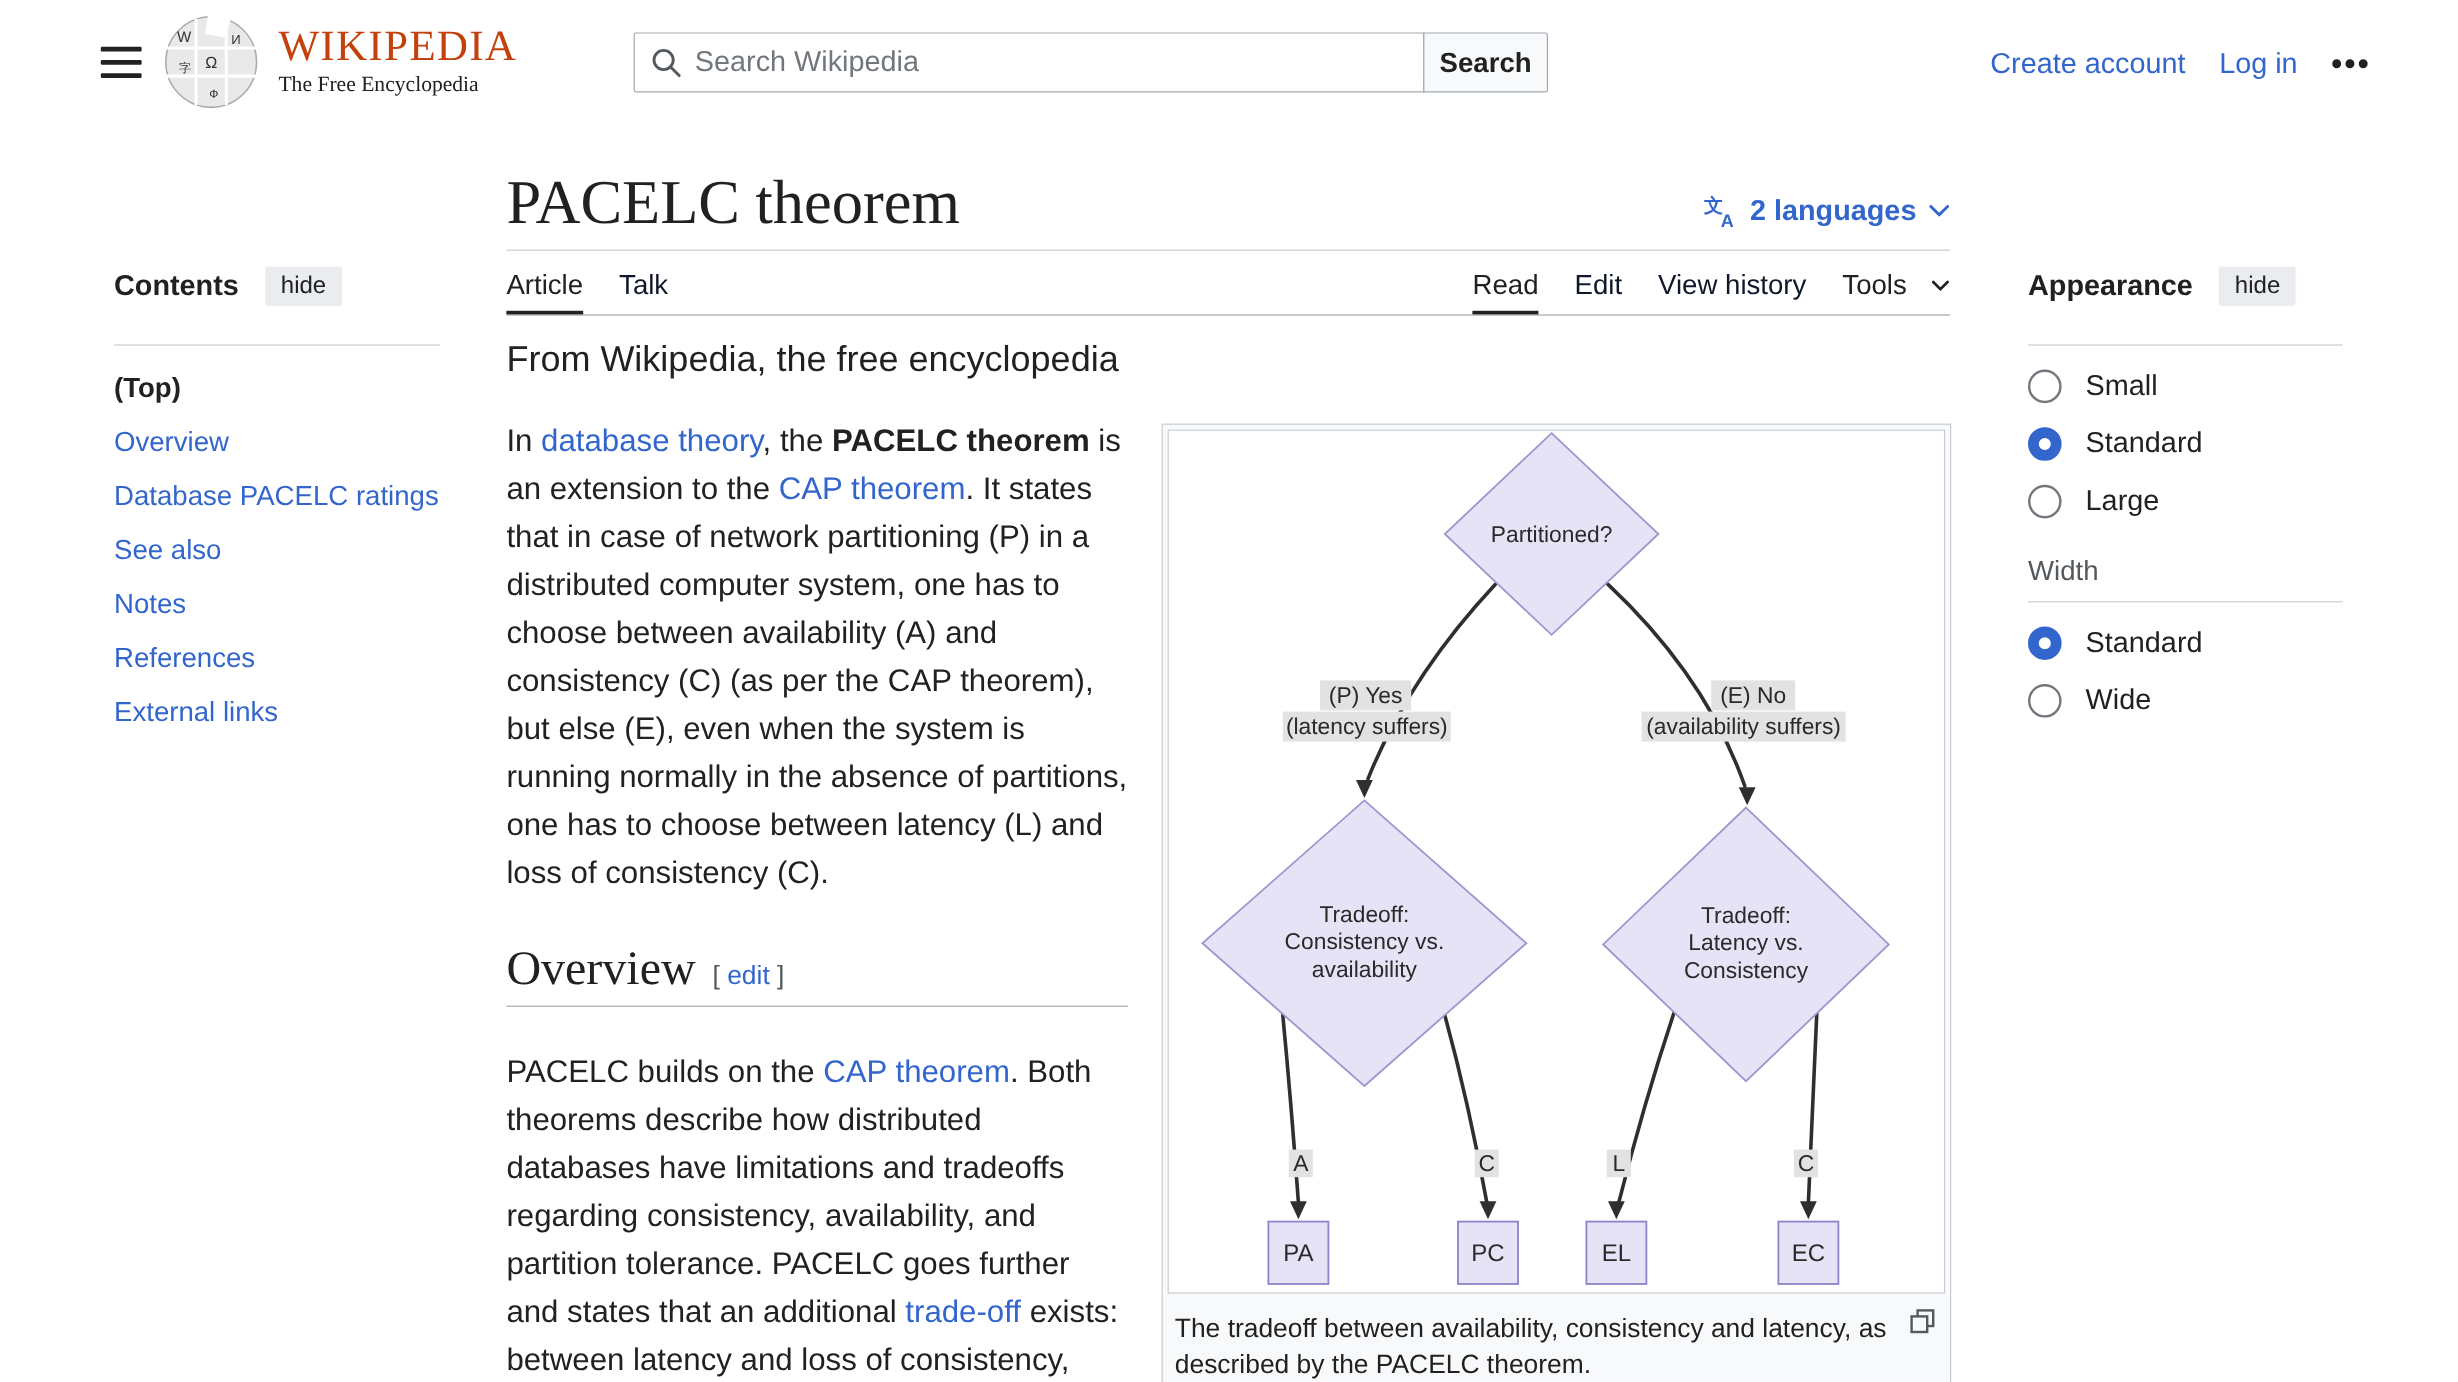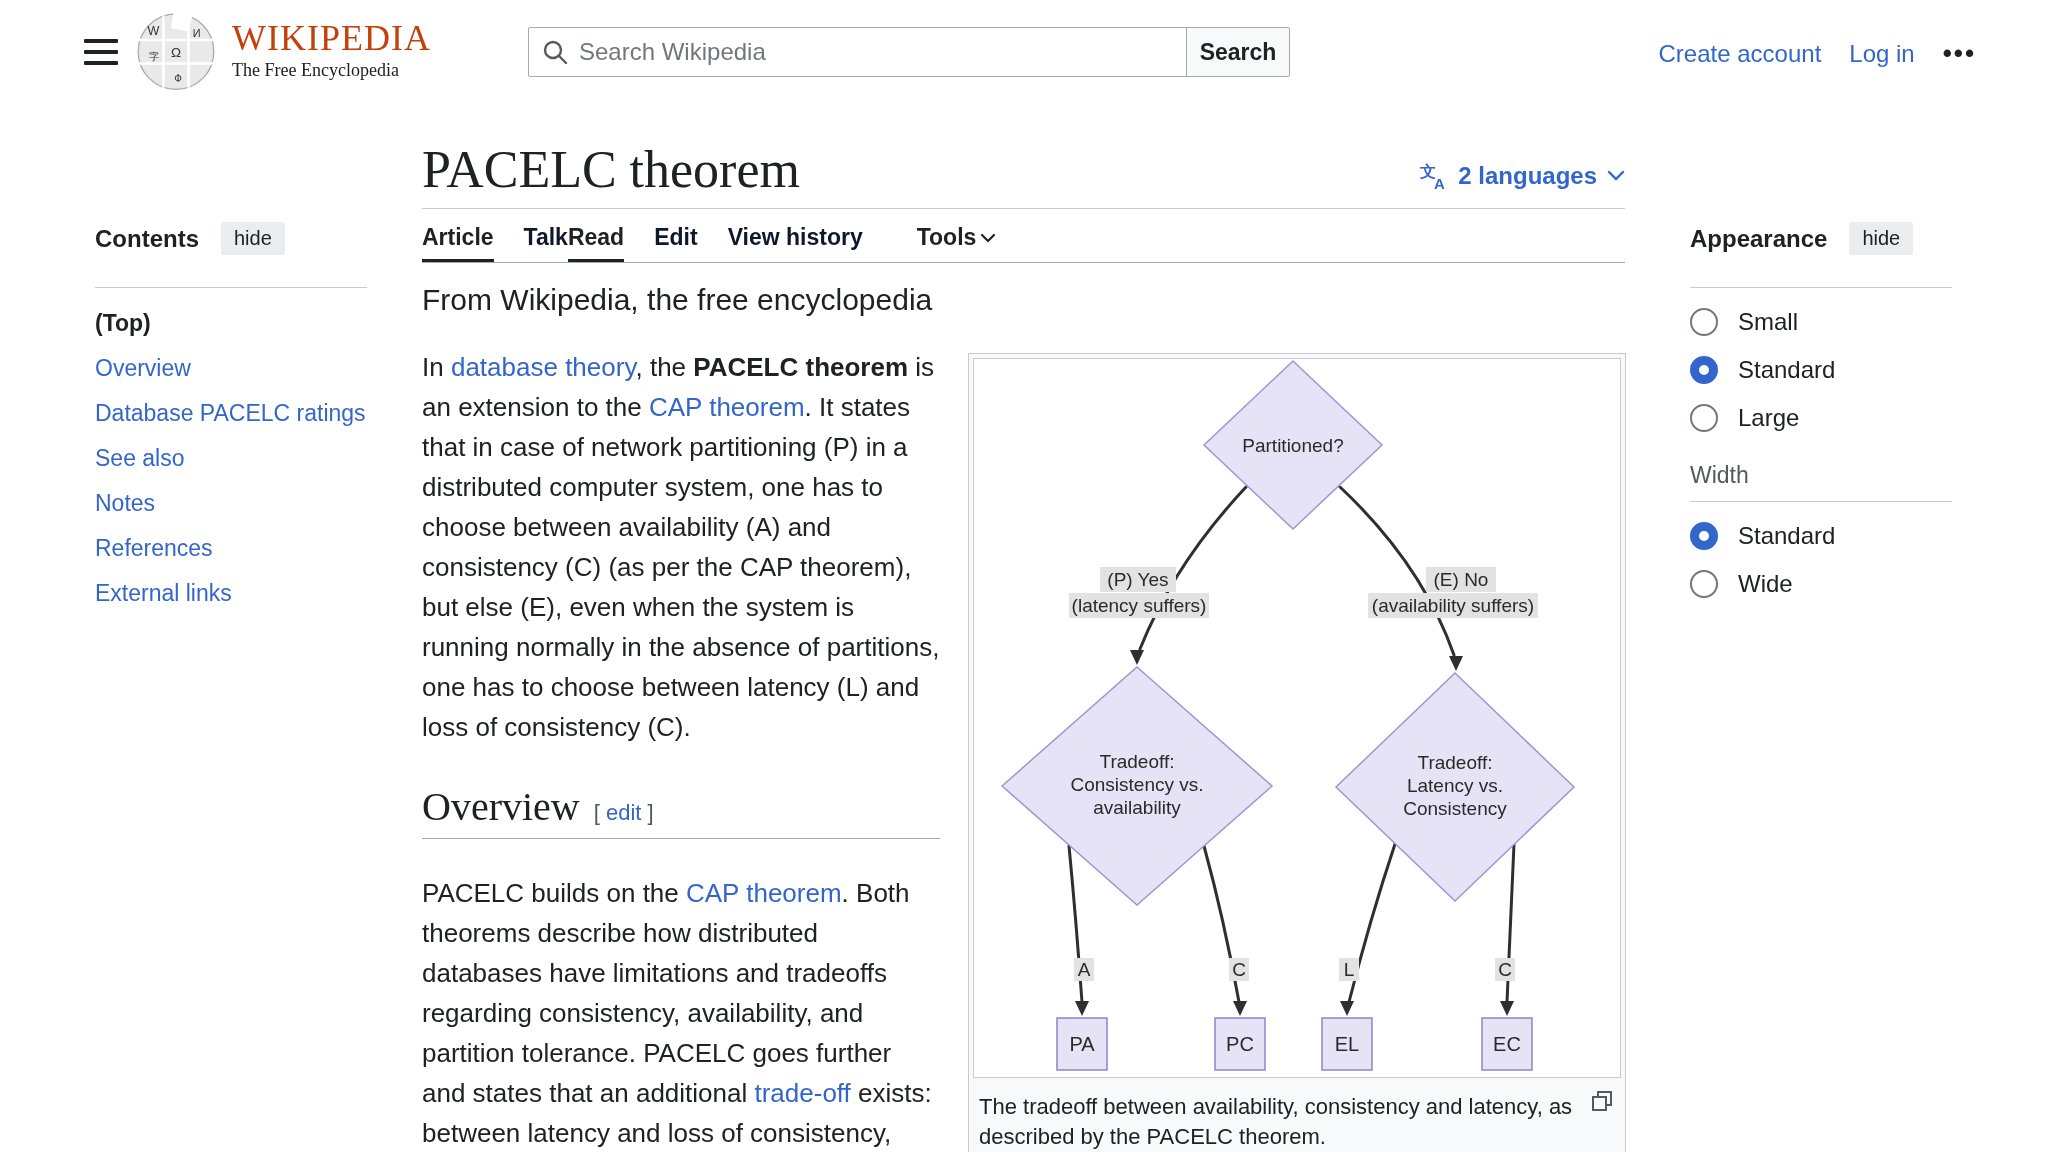--- a/index.html
+++ b/index.html
@@ -39,25 +39,25 @@
   #contents ul { list-style: none; margin-top: 20px; }
   #contents li { font-size: 23px; line-height: 30px; margin-bottom: 15px; cursor: pointer; }
   #contents li.toc-top { font-weight: bold; color: #202122; }
   #contents li a { display: inline-block; }
 
   
   #main { position: absolute; left: 422px; top: 142px; width: 1203px; }
   .title-row { display: flex; justify-content: space-between; align-items: flex-end; border-bottom: 1px solid #c8ccd1; padding-bottom: 10px; }
   h1 { font-family: "Liberation Serif", "DejaVu Serif", serif; font-weight: normal; font-size: 52px; line-height: 56px; color: #202122; }
   #languages { display: flex; align-items: center; gap: 10px; font-size: 24px; font-weight: bold; color: #3366cc; cursor: pointer; margin-bottom: 8px; background: none; border: none; font-family: "Liberation Sans", sans-serif; }
-  .tab-bar { display: flex; justify-content: flex-start; align-items: flex-end; border-bottom: 1px solid #a2a9b1; margin-top: 8px; height: 46px; font-size: 23px; font-weight: bold; }
+  .tab-bar { display: flex; justify-content: space-between; align-items: flex-end; border-bottom: 1px solid #a2a9b1; margin-top: 8px; height: 46px; font-size: 23px; }
   .tab-group { display: flex; gap: 30px; }
   .tab { padding-bottom: 11px; cursor: pointer; color: #0f172a; }
   .tab.active { color: #202122; border-bottom: 3px solid #202122; padding-bottom: 8px; }
-  .tab.plain { color: #202122; display: flex; align-items: center; gap: 4px; margin-left: 24px; }
+  .tab.plain { color: #202122; display: flex; align-items: center; gap: 20px; }
   .subtitle { margin-top: 20px; font-size: 30px; color: #202122; }
   .para { width: 518px; font-size: 26px; line-height: 40px; margin-top: 30px; color: #202122; }
   .para b { font-weight: bold; }
   .h2row { width: 518px; margin-top: 36px; border-bottom: 1px solid #a2a9b1; padding-bottom: 8px; display: flex; align-items: baseline; gap: 14px; }
   h2 { font-family: "Liberation Serif", "DejaVu Serif", serif; font-weight: normal; font-size: 40px; color: #202122; }
   .editsection { font-size: 22px; color: #54595d; }
   .editsection a { color: #3366cc; text-decoration: none; }
   #para2 { margin-top: 34px; }
 
   

